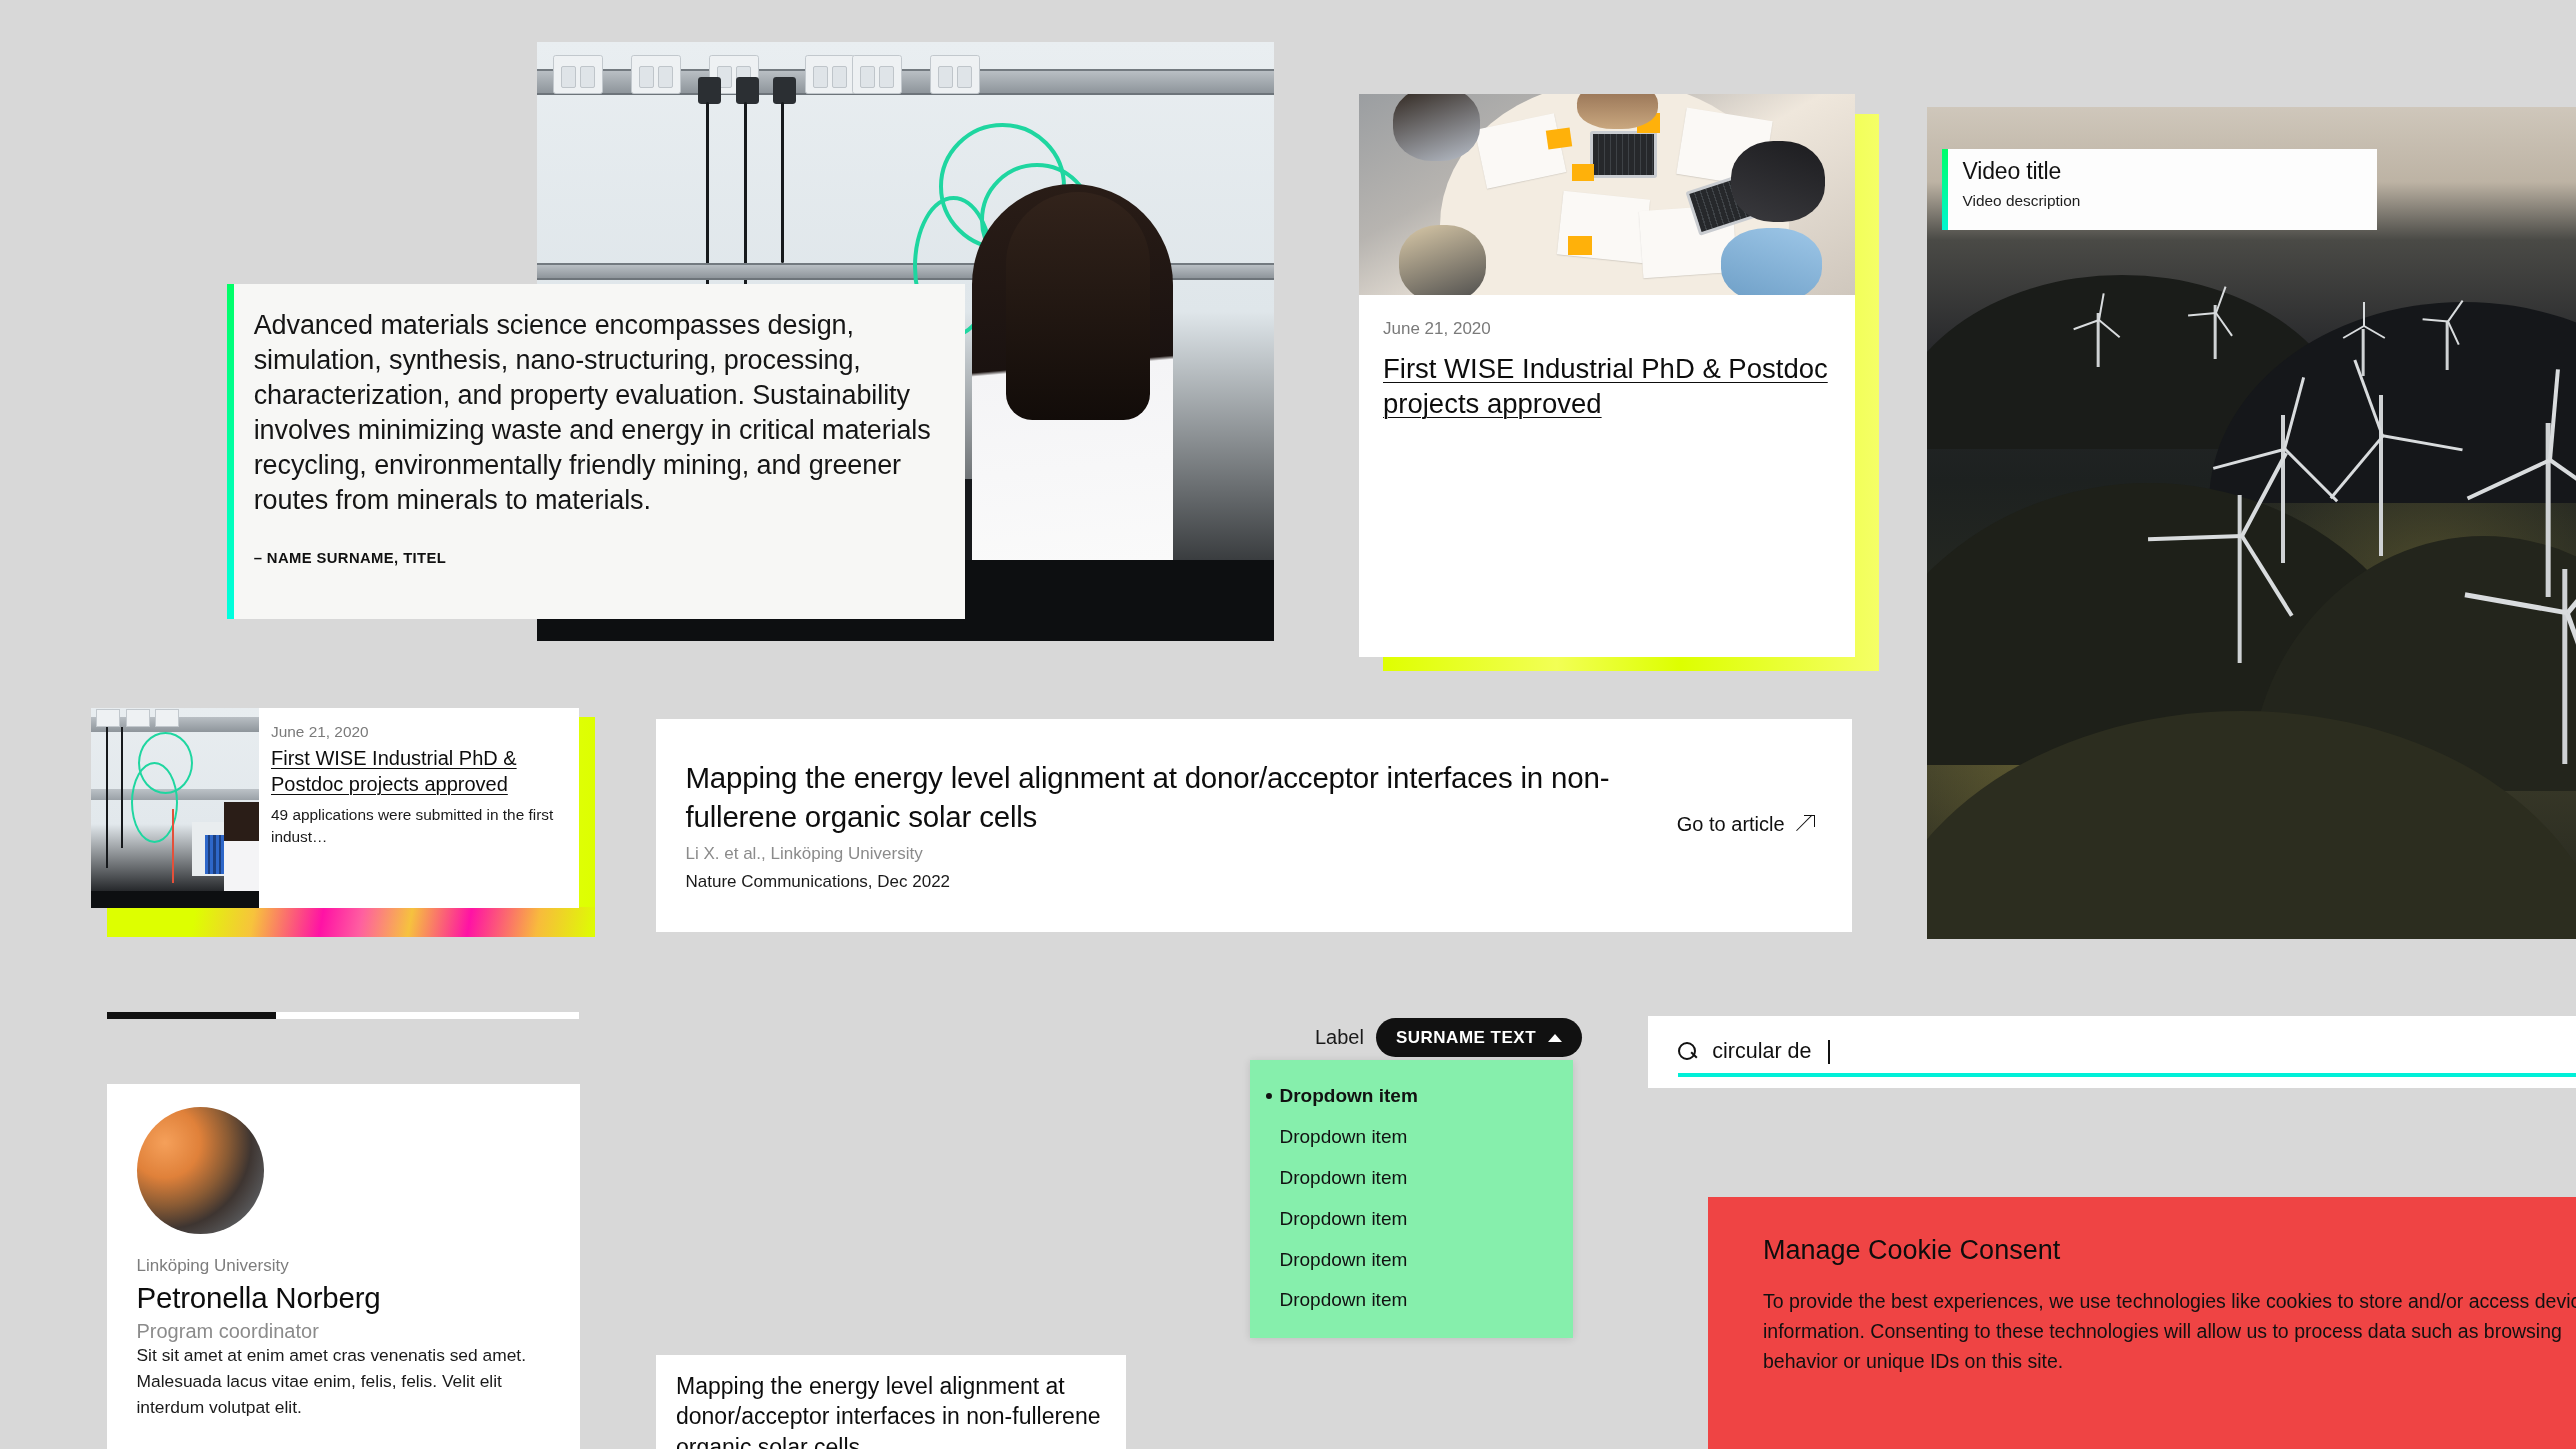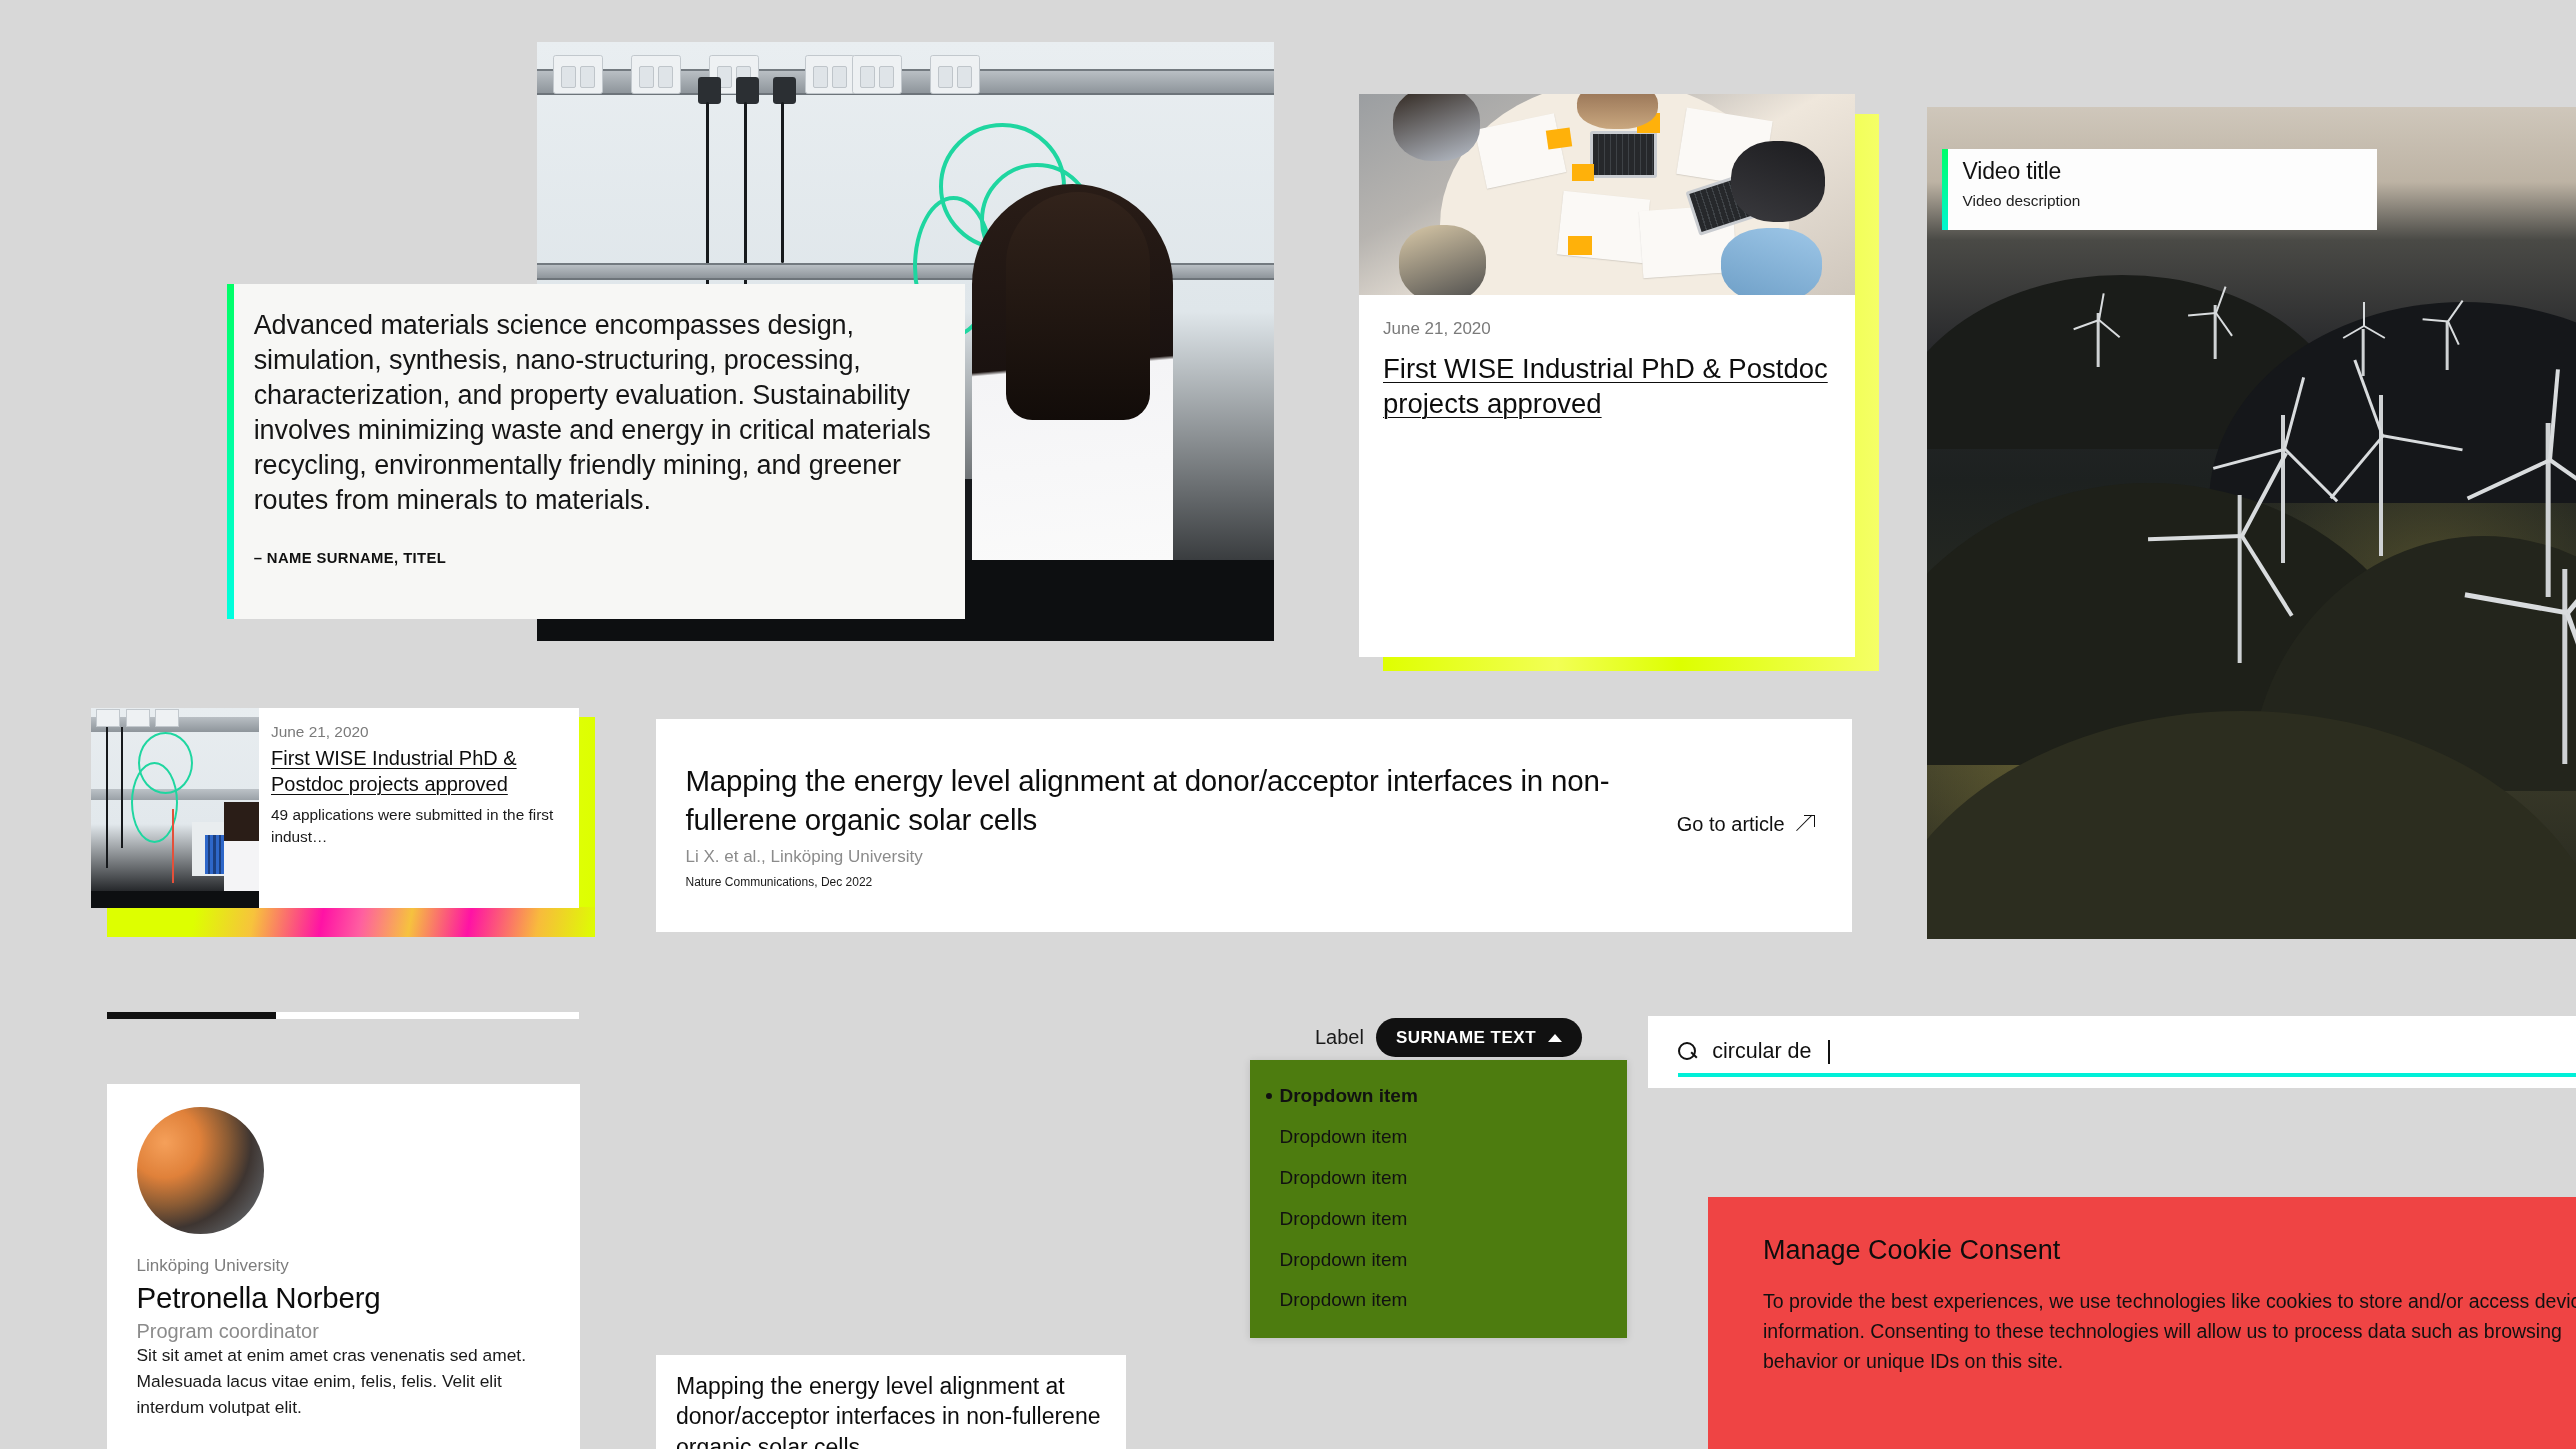--- a/index.html
+++ b/index.html
@@ -159,21 +159,21 @@
     left: 656px; top: 719px; width: 1196px; height: 213px;
     background:#fff; display:flex; align-items:center;
     padding: 0 38px 0 29.5px;
   }
   #article-left { flex: 1 1 auto; }
   #article-title {
     font-size: 29.5px; line-height: 1.30; color:#0d0d0d;
     font-stretch: condensed; letter-spacing:-0.2px;
   }
   #article-authors { margin-top: 8px; font-size: 17px; color:#8b8b8b; }
-  #article-journal { margin-top: 8px; font-size: 12px; color:#1a1a1a; }
+  #article-journal { margin-top: 8px; font-size: 17px; color:#1a1a1a; }
   #article-cta {
     flex: 0 0 auto; display:flex; align-items:center; gap: 12px;
     font-size: 20px; color:#101010; cursor:pointer; white-space:nowrap;
     padding-bottom: 2.7px;
   }
   .arrow-ne { width: 17.4px; height: 17.4px; position:relative; display:inline-block; }
   .arrow-ne::before {
     content:""; position:absolute; left:0; bottom:1.3px; width:22px; height:1.3px;
     background:#101010; transform: rotate(-45deg); transform-origin: 0 100%;
   }
@@ -223,21 +223,21 @@
   
   #dropdown-row { left: 1315px; top: 1018px; display:flex; align-items:center; gap: 12px; }
   #dropdown-label { font-size: 20px; color:#1a1a1a; }
   #dropdown-button {
     background:#111; color:#fff; border-radius: 24px; height: 39px;
     padding: 0 20px; display:flex; align-items:center; gap: 12px;
     font-size: 17px; font-weight: bold; letter-spacing: 0.5px; cursor:pointer;
   }
   .caret-up { width:0; height:0; border-left: 7.4px solid transparent; border-right: 7.4px solid transparent; border-bottom: 8px solid #fff; }
   #dropdown-menu {
-    left: 1250px; top: 1060px; width: 377px; background:#4d7c0f;
+    left: 1250px; top: 1060px; width: 323px; background:#86efac;
     box-shadow: 0 1.3px 8px rgba(0,0,0,.12); padding: 16px 0 17.4px 0;
   }
   .dd-item { font-size: 19px; color:#111; padding: 9.4px 0 9.4px 29.5px; position:relative; cursor:pointer; }
   .dd-item.selected { font-weight: bold; }
   .dd-item.selected::before {
     content:""; position:absolute; left: 16px; top: 50%; transform:translateY(-50%);
     width: 6px; height: 6px; border-radius:50%; background:#111;
   }
 
   

